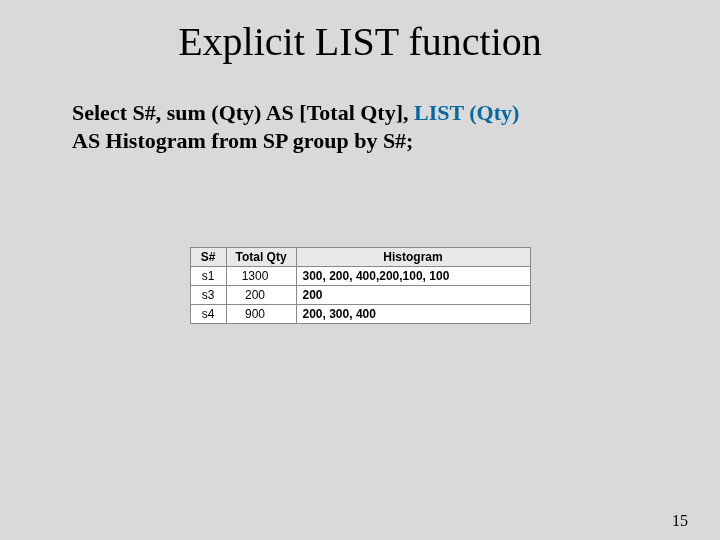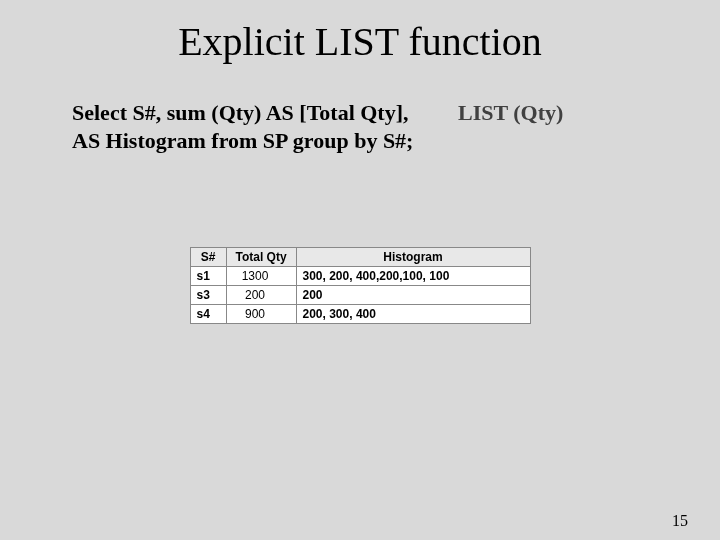--- a/index.html
+++ b/index.html
@@ -24,22 +24,21 @@
     font-weight: 400;
     padding-top: 18px;
   }
   .body-text {
     font-size: 22px;
     font-weight: bold;
     margin: 34px 72px 0 72px;
     line-height: 1.28;
   }
   .body-text .highlight {
-    color: #404040;
-    margin-left: 44px;
+    color: #0369a1;
   }
   .table-wrap {
     margin-top: 92px;
     display: flex;
     justify-content: center;
   }
   table {
     border-collapse: collapse;
     font-family: Arial, Helvetica, sans-serif;
     font-size: 12px;
@@ -52,21 +51,21 @@
     box-sizing: border-box;
   }
   th {
     background: #e8e8e8;
     font-weight: bold;
     text-align: center;
   }
   col.c-sn   { width: 36px; }
   col.c-tq   { width: 70px; }
   col.c-hist { width: 234px; }
-  td.sn   { text-align: left; font-weight: bold; }
+  td.sn   { text-align: center; }
   td.tq   { text-align: center; padding-right: 18px; }
   td.hist { text-align: left; font-weight: bold; }
   .page-num {
     position: absolute;
     right: 32px;
     bottom: 10px;
     font-family: "Times New Roman", Times, serif;
     font-size: 16px;
     color: #000;
   }

